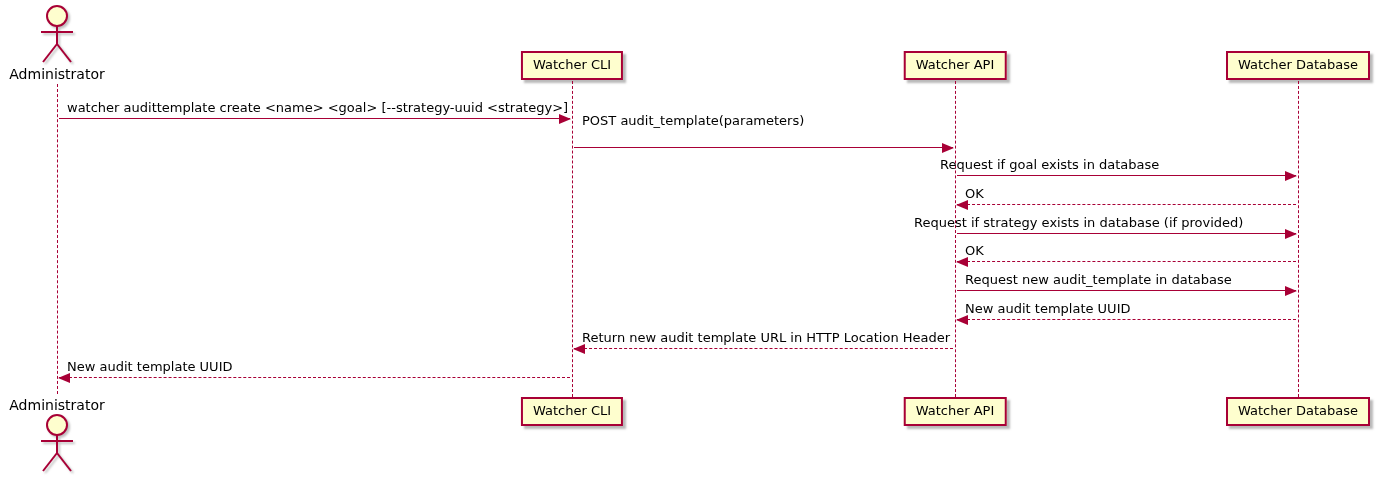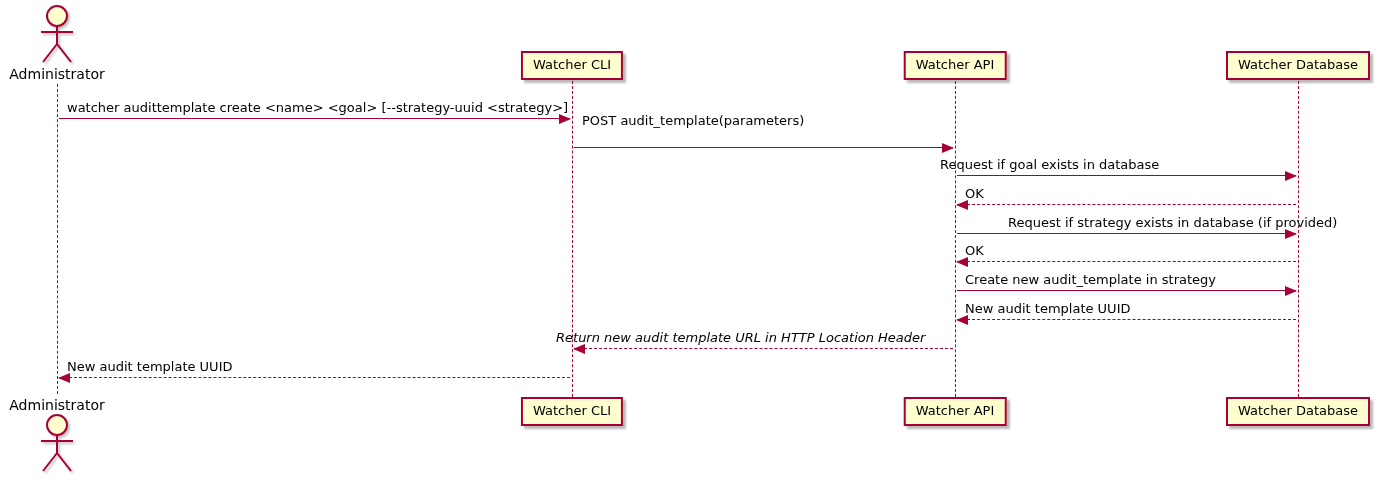--- a/index.html
+++ b/index.html
@@ -108,31 +108,31 @@
     <div class="arrow-head right" style="top: 113.5px; left: 559px;"></div>
     <div class="msg-label" style="left: 582px; top: 113px;">POST audit_template(parameters)</div>
     <div class="msg-line" style="left: 574px; top: 147px; width: 379px;"></div>
     <div class="arrow-head right" style="top: 142.5px; left: 942px;"></div>
     <div class="msg-label" style="left: 940px; top: 157px;">Request if goal exists in database</div>
     <div class="msg-line" style="left: 957px; top: 175px; width: 339px;"></div>
     <div class="arrow-head right" style="top: 170.5px; left: 1285px;"></div>
     <div class="msg-label" style="left: 965px; top: 186px;">OK</div>
     <div class="msg-line dashed" style="left: 957px; top: 204px; width: 339px;"></div>
     <div class="arrow-head left" style="top: 199.5px; left: 956px;"></div>
-    <div class="msg-label" style="left: 1008px; top: 215px; text-align: center;">Request if strategy exists in database (if provided)</div>
+    <div class="msg-label" style="left: 914px; top: 215px; text-align: center;">Request if strategy exists in database (if provided)</div>
     <div class="msg-line" style="left: 957px; top: 233px; width: 339px;"></div>
     <div class="arrow-head right" style="top: 228.5px; left: 1285px;"></div>
     <div class="msg-label" style="left: 965px; top: 243px;">OK</div>
     <div class="msg-line dashed" style="left: 957px; top: 261px; width: 339px;"></div>
     <div class="arrow-head left" style="top: 256.5px; left: 956px;"></div>
-    <div class="msg-label" style="left: 965px; top: 272px;">Create new audit_template in strategy</div>
+    <div class="msg-label" style="left: 965px; top: 272px;">Request new audit_template in database</div>
     <div class="msg-line" style="left: 957px; top: 290px; width: 339px;"></div>
     <div class="arrow-head right" style="top: 285.5px; left: 1285px;"></div>
     <div class="msg-label" style="left: 965px; top: 301px;">New audit template UUID</div>
     <div class="msg-line dashed" style="left: 957px; top: 319px; width: 339px;"></div>
     <div class="arrow-head left" style="top: 314.5px; left: 956px;"></div>
-    <div class="msg-label" style="left: 556px; top: 330px; font-style: italic;">Return new audit template URL in HTTP Location Header</div>
+    <div class="msg-label" style="left: 582px; top: 330px;">Return new audit template URL in HTTP Location Header</div>
     <div class="msg-line dashed" style="left: 574px; top: 348px; width: 379px;"></div>
     <div class="arrow-head left" style="top: 343.5px; left: 573px;"></div>
     <div class="msg-label" style="left: 67px; top: 359px;">New audit template UUID</div>
     <div class="msg-line dashed" style="left: 59px; top: 377px; width: 511px;"></div>
     <div class="arrow-head left" style="top: 372.5px; left: 58px;"></div>
   </div>
 
 </body></html>

